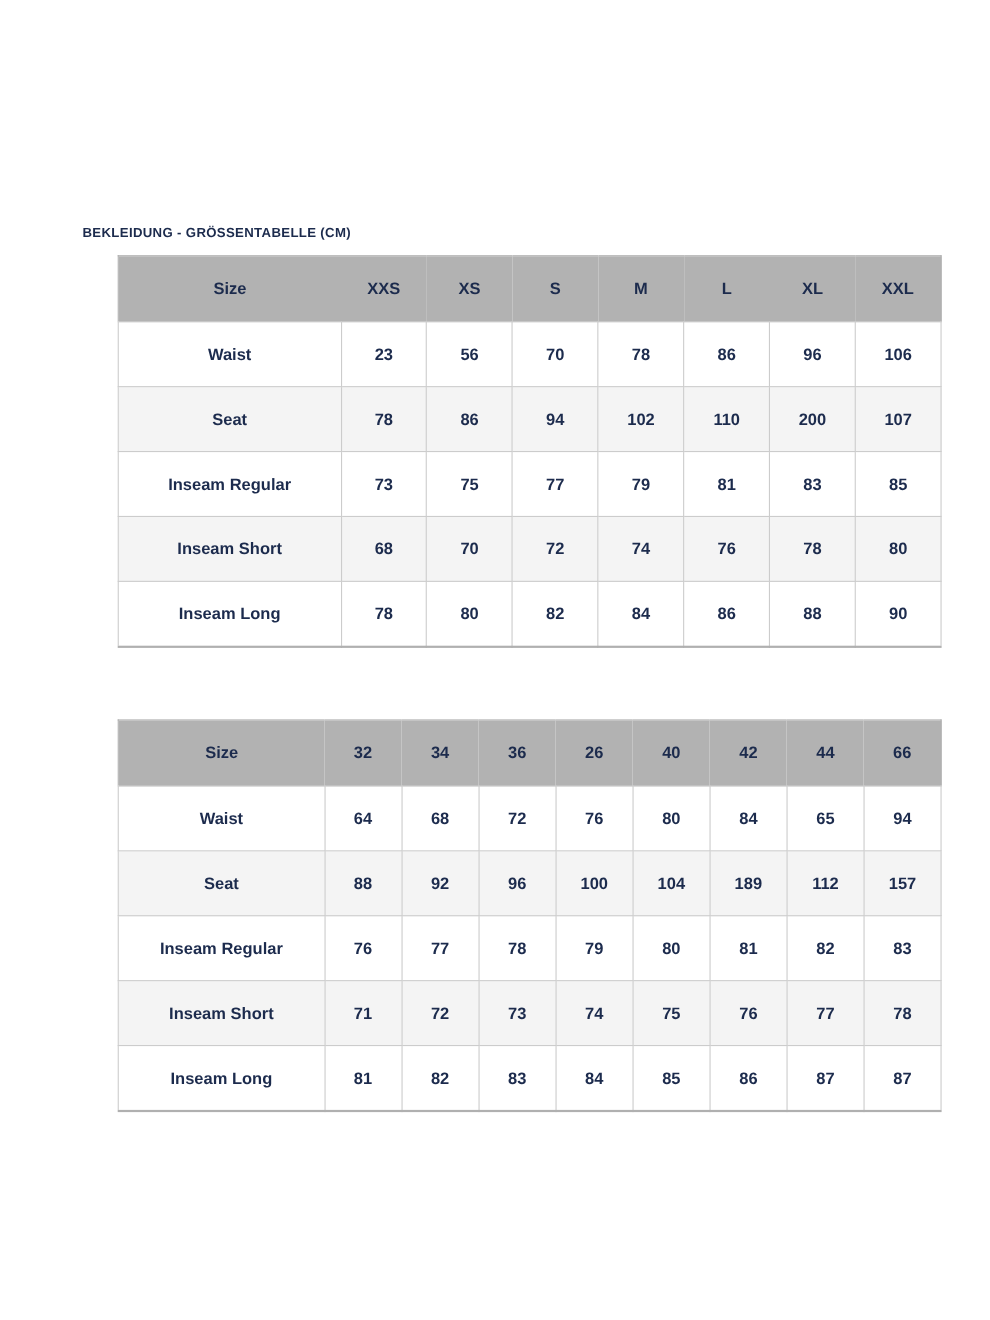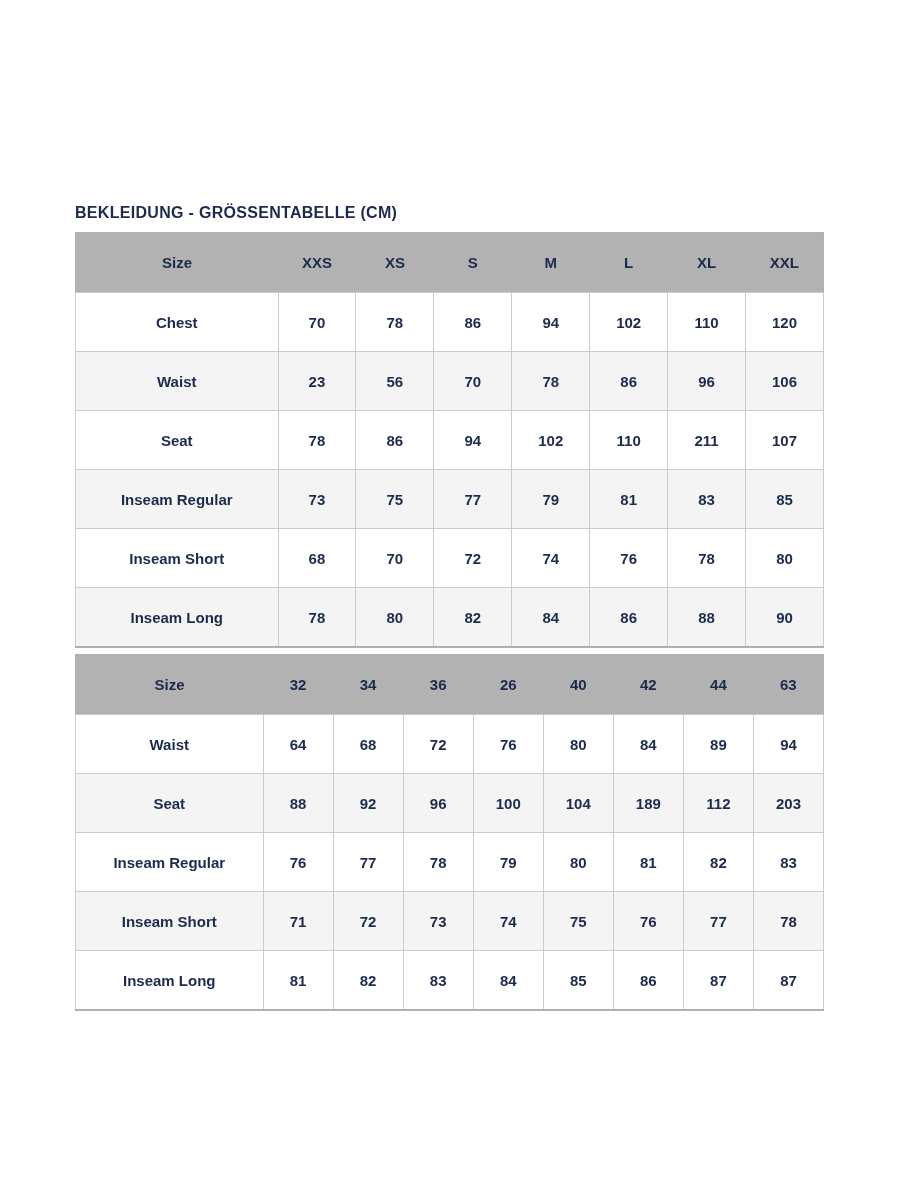--- a/index.html
+++ b/index.html
@@ -14,21 +14,21 @@
   body{
     width:900px;height:1200px;
     background:var(--page-bg);
     font-family:"Liberation Sans", sans-serif;
     color:var(--text);
     position:relative;
   }
   .page-title{
     position:absolute;
     left:75px;top:204px;
-    font-size:16px;
+    font-size:12px;
     font-weight:bold;
     letter-spacing:0.3px;
     color:var(--text);
     white-space:nowrap;
   }
   table.size-table{
     position:absolute;
     left:75px;
     width:749px;
     border-collapse:collapse;
@@ -56,20 +56,21 @@
     background:#ffffff;
     font-weight:bold;
     font-size:15px;
   }
   .size-table tbody tr:nth-child(even) td{
     background:var(--stripe-bg);
   }
   .size-table{
     border:1px solid var(--outer-border);
     border-bottom:2px solid var(--outer-border);
+    margin-left:32px;
   }
 </style>
 </head>
 <body>
 
 <div class="page-title">BEKLEIDUNG - GRÖSSENTABELLE (CM)</div>
 
 <section>
   <table class="size-table t0">
       <thead>
@@ -79,47 +80,37 @@
           <th>XS</th>
           <th>S</th>
           <th>M</th>
           <th>L</th>
           <th>XL</th>
           <th>XXL</th>
         </tr>
       </thead>
       <tbody>
         <tr>
-          <td>Chest</td>
-          <td>70</td>
-          <td>78</td>
-          <td>86</td>
-          <td>94</td>
-          <td>102</td>
-          <td>110</td>
-          <td>120</td>
-        </tr>
-        <tr>
           <td>Waist</td>
           <td>23</td>
           <td>56</td>
           <td>70</td>
           <td>78</td>
           <td>86</td>
           <td>96</td>
           <td>106</td>
         </tr>
         <tr>
           <td>Seat</td>
           <td>78</td>
           <td>86</td>
           <td>94</td>
           <td>102</td>
           <td>110</td>
-          <td>211</td>
+          <td>200</td>
           <td>107</td>
         </tr>
         <tr>
           <td>Inseam Regular</td>
           <td>73</td>
           <td>75</td>
           <td>77</td>
           <td>79</td>
           <td>81</td>
           <td>83</td>
@@ -152,45 +143,45 @@
       <thead>
         <tr>
           <th>Size</th>
           <th>32</th>
           <th>34</th>
           <th>36</th>
           <th>26</th>
           <th>40</th>
           <th>42</th>
           <th>44</th>
-          <th>63</th>
+          <th>66</th>
         </tr>
       </thead>
       <tbody>
         <tr>
           <td>Waist</td>
           <td>64</td>
           <td>68</td>
           <td>72</td>
           <td>76</td>
           <td>80</td>
           <td>84</td>
-          <td>89</td>
+          <td>65</td>
           <td>94</td>
         </tr>
         <tr>
           <td>Seat</td>
           <td>88</td>
           <td>92</td>
           <td>96</td>
           <td>100</td>
           <td>104</td>
           <td>189</td>
           <td>112</td>
-          <td>203</td>
+          <td>157</td>
         </tr>
         <tr>
           <td>Inseam Regular</td>
           <td>76</td>
           <td>77</td>
           <td>78</td>
           <td>79</td>
           <td>80</td>
           <td>81</td>
           <td>82</td>

